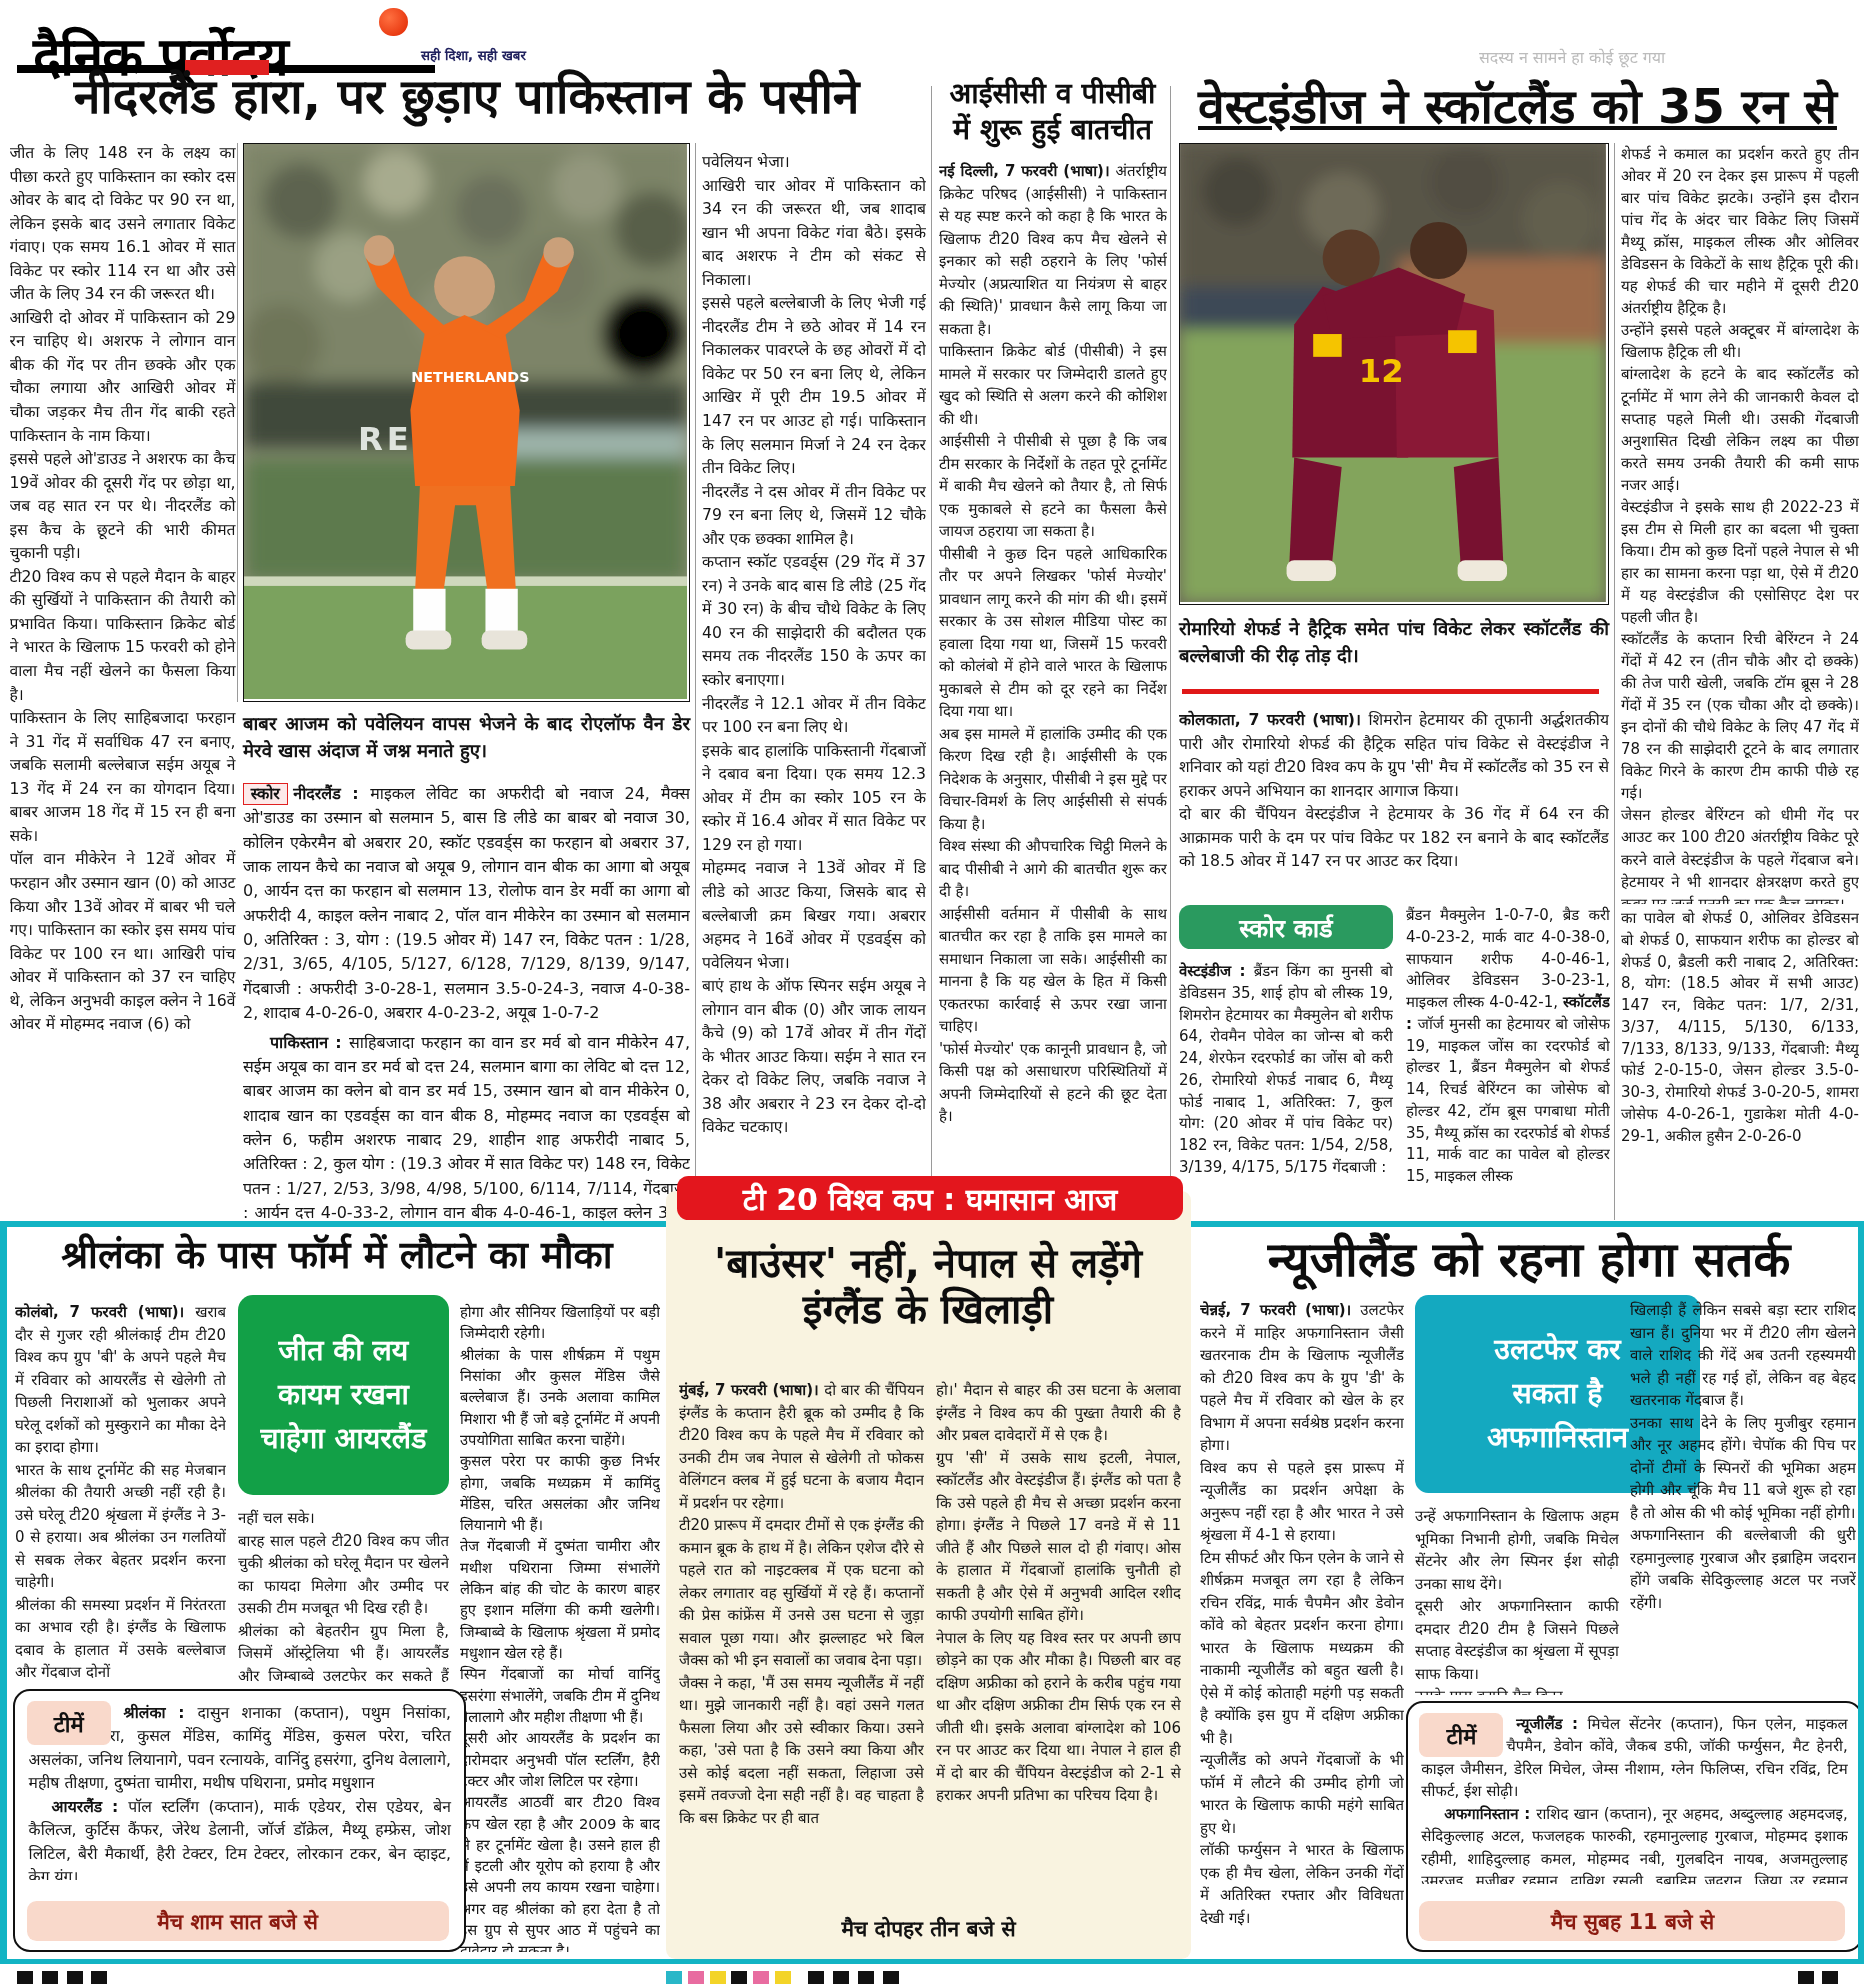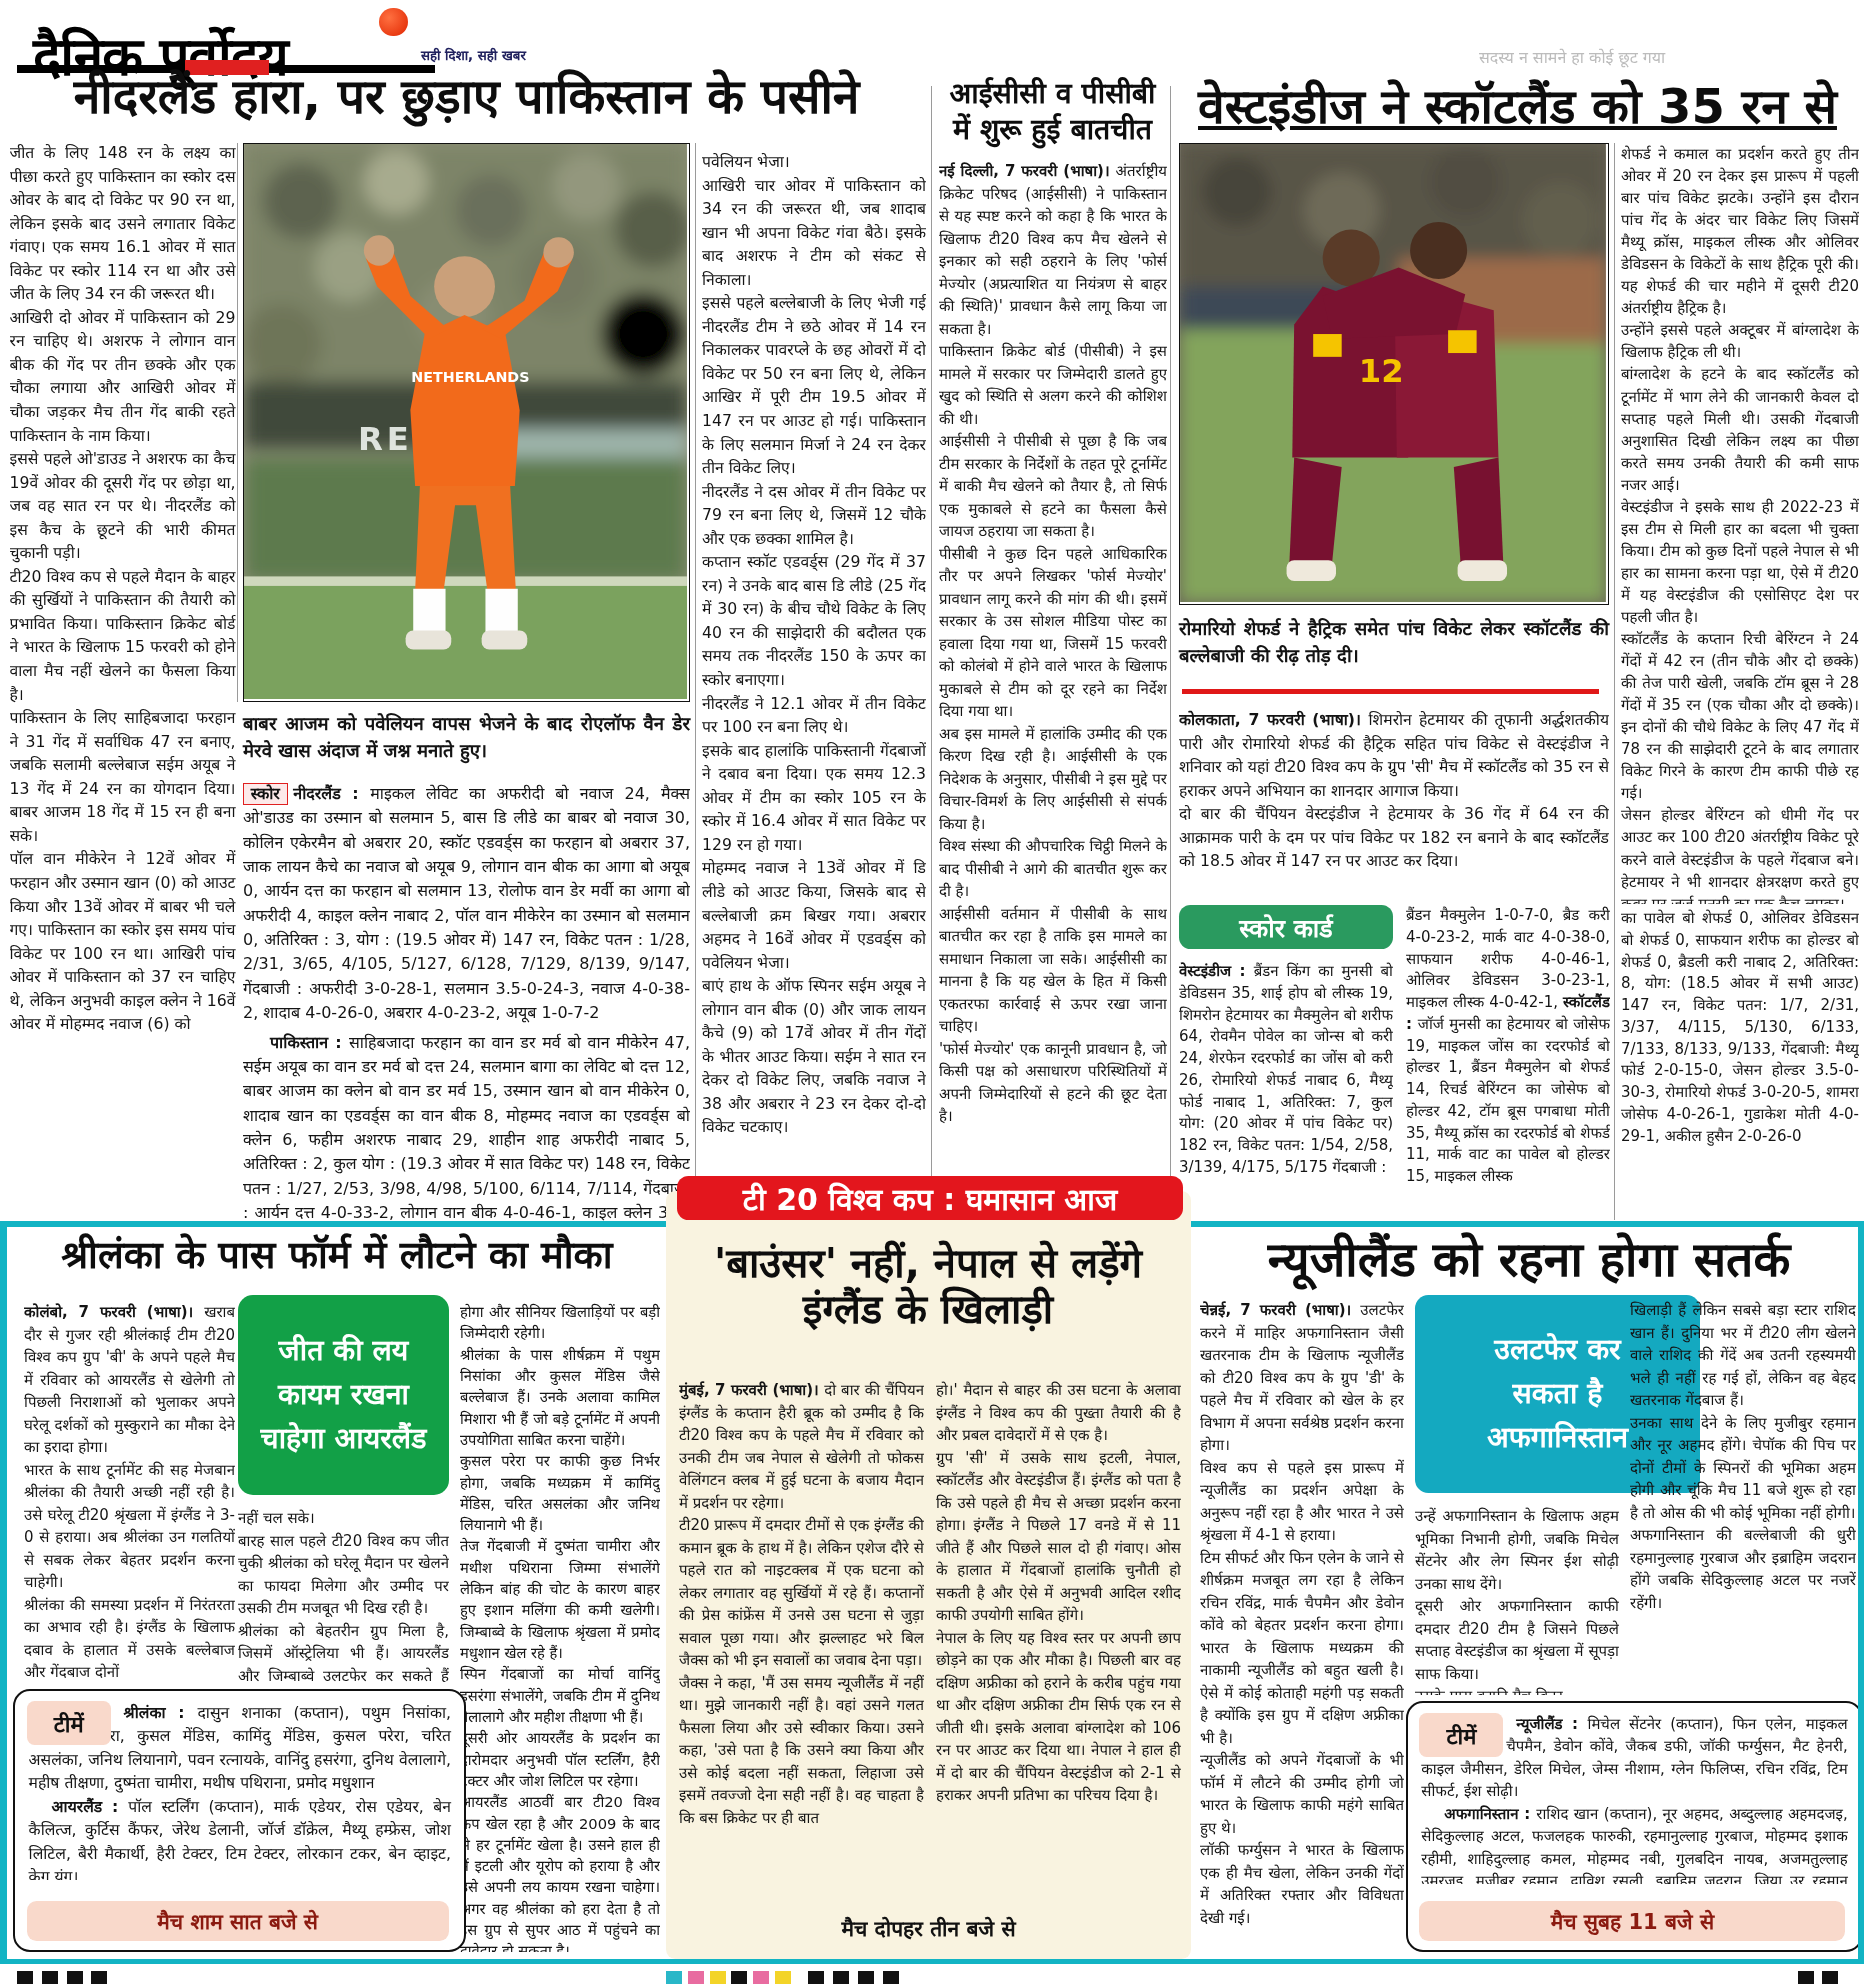--- a/index.html
+++ b/index.html
@@ -206,21 +206,21 @@
   </div>
   <div class="abs col" style="left:1621px;top:908px;width:238px;height:312px;font-size:15px;line-height:1.45;">
     <span>का पावेल बो शेफर्ड 0, ओलिवर डेविडसन बो शेफर्ड 0, साफयान शरीफ का होल्डर बो शेफर्ड 0, ब्रैडली करी नाबाद 2, अतिरिक्त: 8, योग: (18.5 ओवर में सभी आउट) 147 रन, विकेट पतन: 1/7, 2/31, 3/37, 4/115, 5/130, 6/133, 7/133, 8/133, 9/133, गेंदबाजी: मैथ्यू फोर्ड 2-0-15-0, जेसन होल्डर 3.5-0-30-3, रोमारियो शेफर्ड 3-0-20-5, शामरा जोसेफ 4-0-26-1, गुडाकेश मोती 4-0-29-1, अकील हुसैन 2-0-26-0</span>
   </div>
 
   <div class="abs teal" style="left:0;top:1221px;width:1864px;height:5.7px;"></div>
 
   <div class="abs teal" style="left:0;top:1221px;width:6.7px;height:742px;"></div>
   <div class="abs headline" style="left:11.4px;top:1235px;width:651px;font-size:38px;line-height:1.1;">श्रीलंका के पास फॉर्म में लौटने का मौका</div>
 
-  <div class="abs col" style="left:15px;top:1301px;width:211px;height:380px;font-size:15px;margin-left:9px;">
+  <div class="abs col" style="left:15px;top:1301px;width:211px;height:380px;font-size:15px;">
     <p class="lead"><b class="dl">कोलंबो, 7 फरवरी (भाषा)। </b><span>खराब दौर से गुजर रही श्रीलंकाई टीम टी20 विश्व कप ग्रुप 'बी' के अपने पहले मैच में रविवार को आयरलैंड से खेलेगी तो पिछली निराशाओं को भुलाकर अपने घरेलू दर्शकों को मुस्कुराने का मौका देने का इरादा होगा।</span></p>
     <div class="rest">भारत के साथ टूर्नामेंट की सह मेजबान श्रीलंका की तैयारी अच्छी नहीं रही है। उसे घरेलू टी20 श्रृंखला में इंग्लैंड ने 3-0 से हराया। अब श्रीलंका उन गलतियों से सबक लेकर बेहतर प्रदर्शन करना चाहेगी।
 श्रीलंका की समस्या प्रदर्शन में निरंतरता का अभाव रही है। इंग्लैंड के खिलाफ दबाव के हालात में उसके बल्लेबाज और गेंदबाज दोनों</div>
   </div>
 
   <div class="abs bigbox" style="left:238px;top:1295px;width:211px;height:200px;background:#12a047;border-radius:15px;">जीत की लय
 कायम रखना
 चाहेगा आयरलैंड</div>
   <div class="abs col" style="left:238px;top:1507px;width:211px;height:175px;font-size:15px;">
     <div class="rest">नहीं चल सके।

